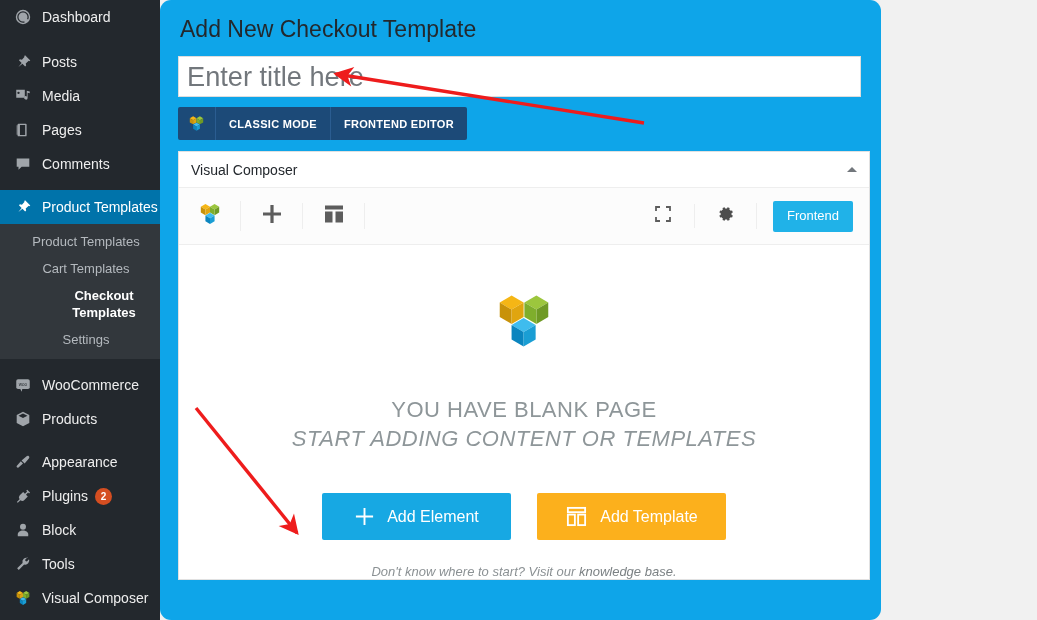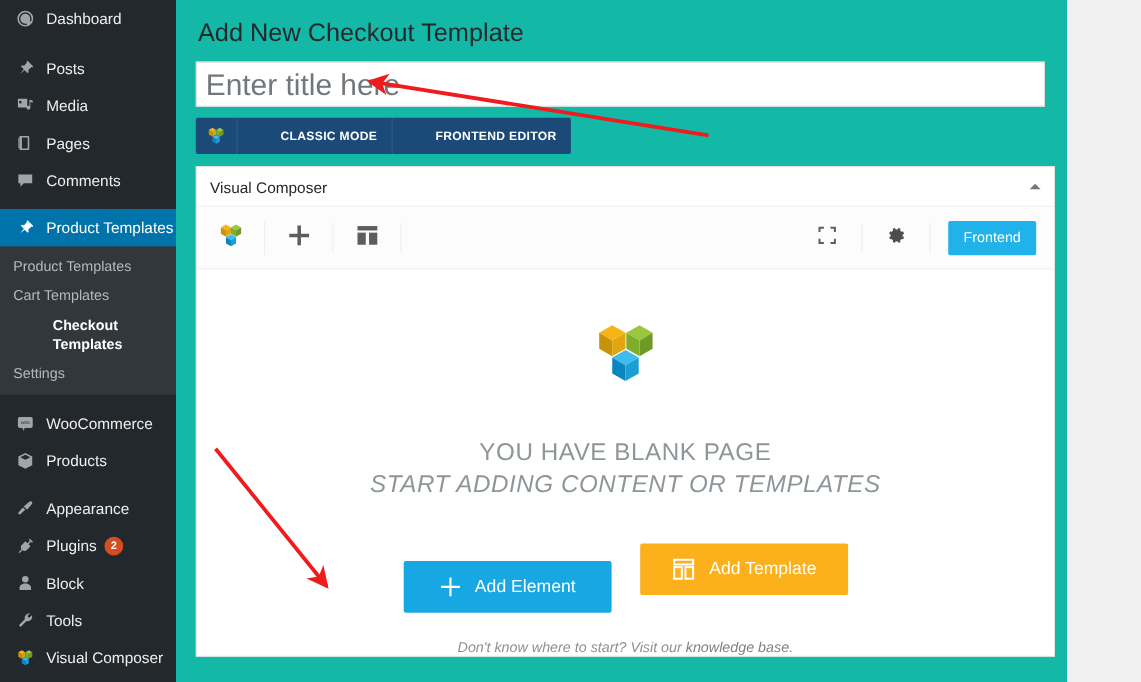--- a/index.html
+++ b/index.html
@@ -10,20 +10,21 @@
     font-family: "Liberation Sans", sans-serif;
   }
   #root { position: relative; width: 1037px; height: 620px; }
 
   
   #adminmenu {
     position: absolute; left: 0; top: 0;
     width: 160px; height: 620px;
     background: #23282d;
     overflow: hidden;
+    text-align: center;
   }
   .menu-top {
     display: flex; align-items: center;
     height: 34px; padding-left: 10px;
     color: #eee; font-size: 14px;
     cursor: pointer; position: relative;
   }
   .menu-top .mi {
     width: 26px; height: 20px; flex: 0 0 26px;
     display: flex; align-items: center; justify-content: center;
@@ -52,22 +53,23 @@
     display: inline-flex; align-items: center; justify-content: center;
     background: #d54e21; color: #fff; border-radius: 10px;
     min-width: 17px; height: 17px; font-size: 10px; font-weight: bold;
     margin-left: 7px; padding: 0 5px;
   }
   .sb-ic { display: block; }
 
   
   #wpbody {
     position: absolute; left: 160px; top: 0;
-    width: 810px; height: 620px;
-    background: #14b8a6;
+    width: 721px; height: 620px;
+    background: #0ea5e9;
+    border-radius: 11px;
   }
   #page-title {
     font-size: 23px; font-weight: 400; color: #23282d;
     padding: 13px 0 5px 20px; line-height: 1.4;
   }
   #titlewrap {
     margin: 6px 20px 0 18px;
     background: #fff; border: 1px solid #ddd;
   }
   #title-input {
@@ -76,21 +78,20 @@
     padding: 5px 8px; color: #32373c; height: 39px;
     background: transparent;
   }
   #title-input::placeholder { color: #72777c; opacity: 1; }
 
   
   #vc-mode-switch {
     display: inline-flex; margin: 10px 0 0 18px;
     background: #1c4a78; border-radius: 2px; overflow: hidden;
     height: 33px;
-    gap: 26px;
   }
   #vc-mode-switch .seg {
     display: flex; align-items: center; justify-content: center;
     color: #fff; font-size: 11px; font-weight: bold;
     letter-spacing: .3px; cursor: pointer;
     border-right: 1px solid #2b5d91;
     padding: 0 13px; height: 100%;
   }
   #vc-mode-switch .seg.logo { padding: 0 9px; }
   #vc-mode-switch .seg:last-child { border-right: 0; }
@@ -149,21 +150,21 @@
     margin-top: 40px;
   }
   .vc-action {
     display: flex; align-items: center; justify-content: center;
     height: 47px; min-width: 189px; padding: 0 22px;
     border: 0; border-radius: 2px; cursor: pointer;
     color: #fff; font-size: 16px;
     font-family: "Liberation Sans", sans-serif;
   }
   .vc-action .ai { margin-right: 12px; display: flex; align-items: center; }
-  .vc-action.blue { background: #17a8e3; margin-top: 16px; }
+  .vc-action.blue { background: #17a8e3; }
   .vc-action.green { background: #79c728; }
   .vc-action.orange { background: #fcb01c; }
   #vc-hint {
     margin-top: 24px; font-size: 13px; color: #8b9194;
     font-style: italic;
   }
   #vc-hint b { font-weight: normal; color: #7b8184; }
 
   
   #arrows {

